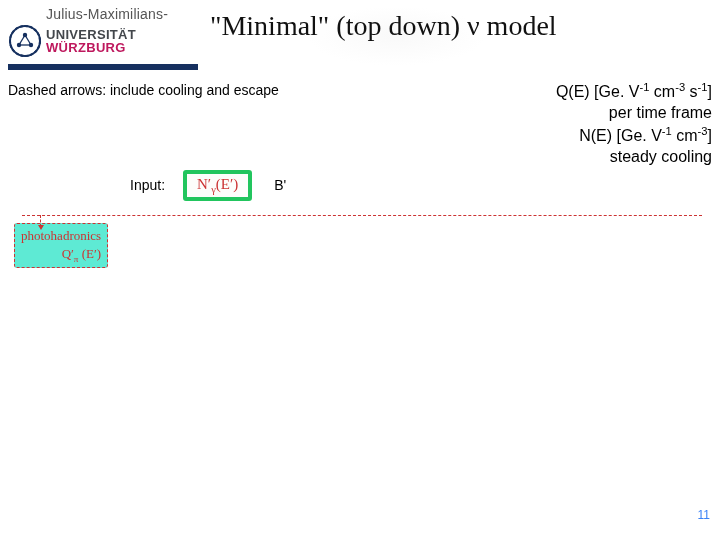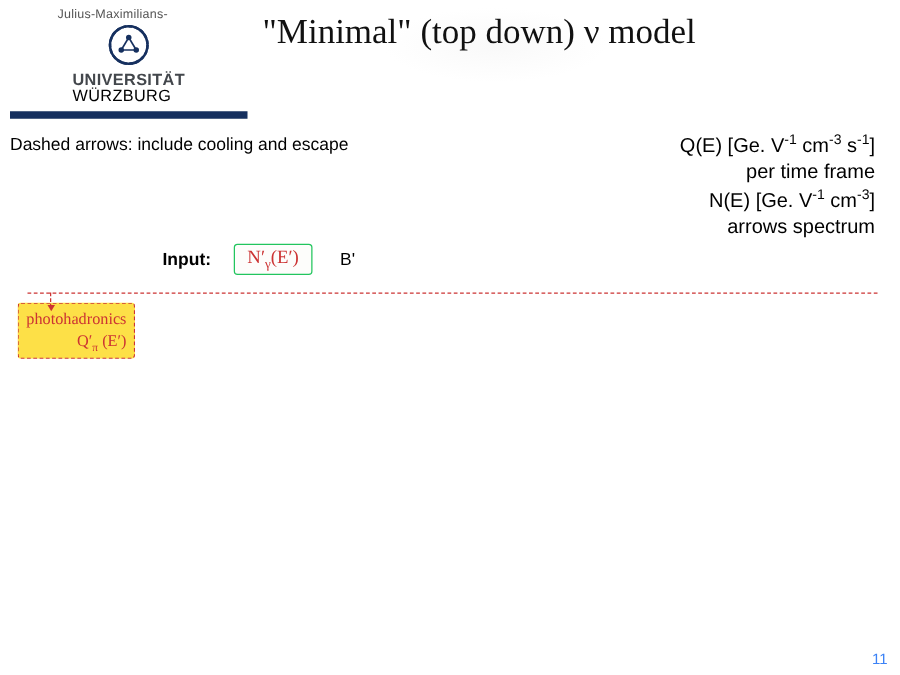--- a/index.html
+++ b/index.html
@@ -16,51 +16,50 @@
     align-items: flex-start;
     padding: 6px 8px 8px 8px;
     position: relative;
   }
   .logo-block {
     display: flex;
     flex-direction: column;
     width: 190px;
   }
   .logo-top {
-    font-size: 10px;
+    font-size: 14px;
     color: #555;
     margin-left: 38px;
     margin-bottom: 2px;
     letter-spacing: 0.2px;
   }
   .logo-main {
     display: flex;
     align-items: center;
     gap: 4px;
-    flex-direction: column;
   }
   .logo-icon {
     width: 34px;
     height: 34px;
   }
   .logo-text {
     display: flex;
     flex-direction: column;
     line-height: 1.0;
   }
   .logo-uni {
     font-size: 13px;
     font-weight: 700;
     color: #43474c;
     letter-spacing: 0.3px;
   }
   .logo-city {
     font-size: 13px;
-    font-weight: 400;
-    color: #000000;
+    font-weight: 700;
+    color: #be185d;
     letter-spacing: 0.3px;
   }
   .blue-bar {
     height: 6px;
     background: #16305f;
     width: 100%;
     margin-top: 6px;
   }
   .title {
     font-size: 28px;
@@ -78,21 +77,21 @@
     width: 180px;
     height: 60px;
     opacity: 0.12;
     z-index: -1;
     pointer-events: none;
     background: radial-gradient(ellipse at center, #ccc 0%, #fff 70%);
   }
   .row2 {
     display: flex;
     align-items: flex-start;
-    padding: 2px 16px 0 8px;
+    padding: 2px 4px 0 8px;
     justify-content: flex-end;
   }
   .dashed-note {
     font-size: 14px;
     color: #000;
     flex: 0 0 auto;
     margin-top: 2px;
   }
   .qinfo {
     margin-left: auto;
@@ -104,46 +103,46 @@
   }
   .qinfo sup { font-size: 0.7em; }
   .row3 {
     display: flex;
     align-items: center;
     padding: 2px 0 6px 130px;
     gap: 18px;
   }
   .input-label {
     font-size: 14px;
-    font-weight: 700;
+    font-weight: 400;
     color: #000;
   }
   .nbox {
-    border: 1px solid #22c55e;
+    border: 4px solid #22c55e;
     border-radius: 3px;
     background: #fdfdfb;
     padding: 2px 10px;
     font-family: "Times New Roman", serif;
     font-size: 15px;
     color: #c33;
     white-space: nowrap;
   }
   .bprime {
     font-size: 14px;
     color: #000;
     margin-left: 4px;
   }
   .diagram {
     margin: 2px 8px 0 8px;
     position: relative;
   }
   .ph-box {
     border: 1px dashed #c33;
     border-radius: 3px;
-    background: #fde047;
+    background: #5eead4;
     padding: 4px 6px;
     font-family: "Times New Roman", serif;
     font-size: 13px;
     color: #c33;
     display: inline-block;
     margin-left: 6px;
     margin-top: 14px;
   }
   .dash-line {
     position: absolute;
@@ -163,21 +162,21 @@
   .arrow-down::after{
     content:"";
     position:absolute;
     left:-3px; top:10px;
     border-left:3px solid transparent;
     border-right:3px solid transparent;
     border-top:5px solid #c33;
   }
   .slidenum {
     position: absolute;
-    bottom: 6px;
+    bottom: 18px;
     right: 10px;
     font-size: 12px;
     color: #3b82f6;
     margin-top: 14px;
   }
 </style>
 </head>
 <body>
 
 <div class="watermark"></div>
@@ -211,21 +210,21 @@
 <div class="row2">
   <div class="dashed-note">Dashed arrows: include cooling and escape</div>
   <div class="qinfo">
     <div>
       <span>Q(E) [Ge. V</span><sup>-1</sup><span> cm</span><sup>-3</sup><span> s</span><sup>-1</sup><span>]</span>
     </div>
     <div>per time frame</div>
     <div>
       <span>N(E) [Ge. V</span><sup>-1</sup><span> cm</span><sup>-3</sup><span>]</span>
     </div>
-    <div>arrows spectrum</div>
+    <div>steady cooling</div>
   </div>
 </div>
 
 <div class="row3">
   <span class="input-label">Input:</span>
   <span class="nbox">N′<sub style="font-size:0.7em">γ</sub>(E′)</span>
   <span class="bprime">B'</span>
 </div>
 
 <div class="diagram">

